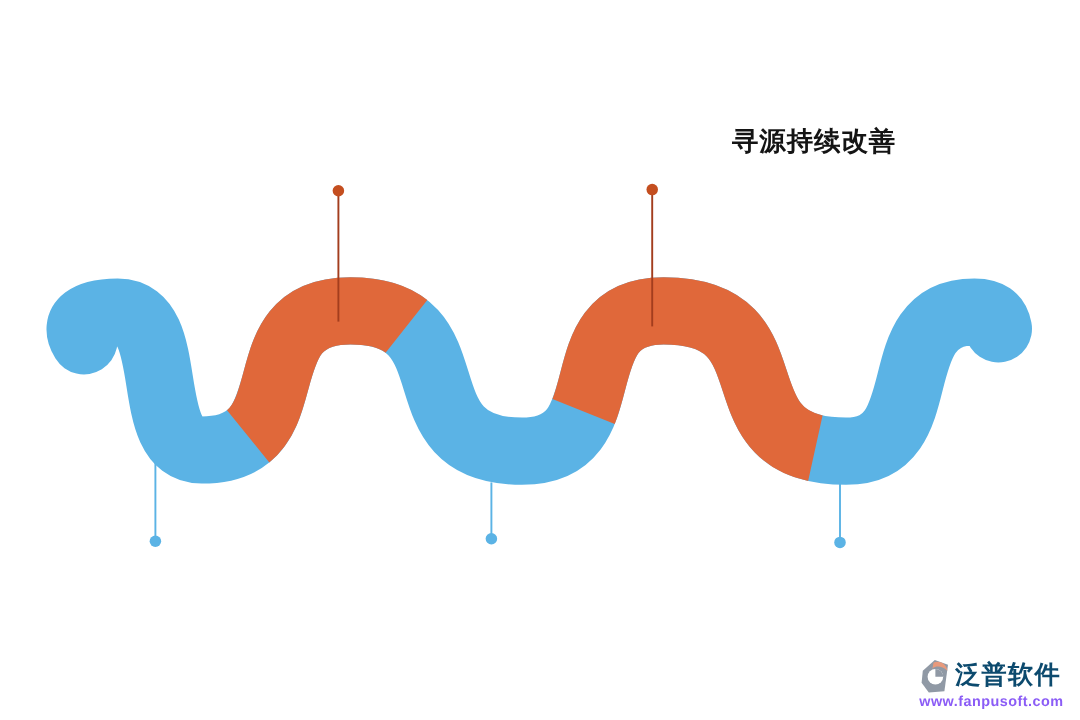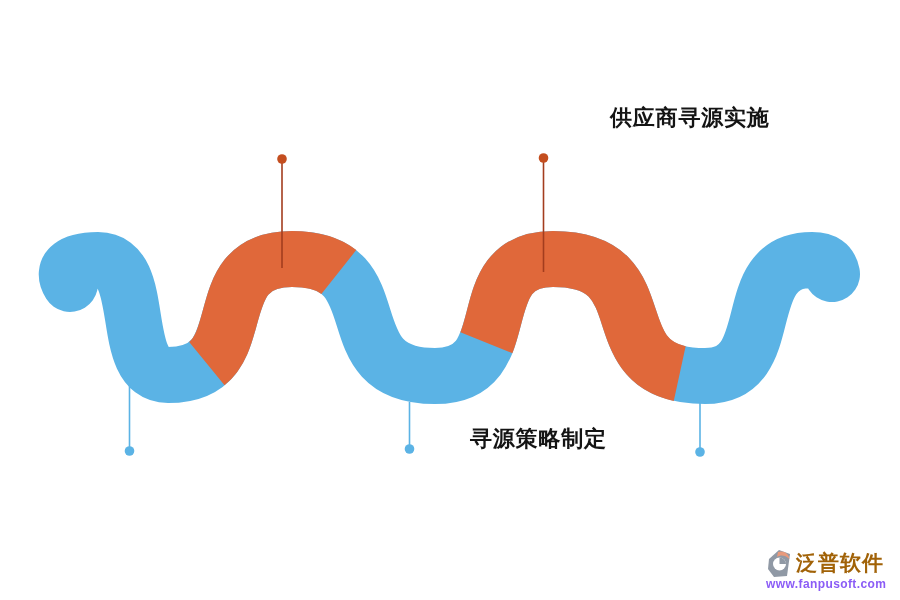--- a/index.html
+++ b/index.html
@@ -15,21 +15,21 @@
     letter-spacing:0.8px;color:#141414;white-space:nowrap;
   }
   .watermark{
     position:absolute;left:766px;top:549px;width:130px;
     user-select:none;
   }
   .wm-row{display:flex;align-items:flex-start;}
   .wm-logo{width:27px;height:29px;flex:0 0 auto;margin-right:3px;}
   .wm-brand{
     font-size:21px;font-weight:700;letter-spacing:1px;
-    color:#a16207;line-height:27px;white-space:nowrap;
+    color:#0c4a6e;line-height:27px;white-space:nowrap;
   }
   .wm-url{
     font-size:12px;font-weight:600;letter-spacing:0.4px;
     color:#8b5cf6;margin-top:-1px;white-space:nowrap;
   }
 </style>
 </head>
 <body>
 
 <div class="canvas">
@@ -59,22 +59,21 @@
       <line x1="543.5" x2="543.5" y1="158" y2="272" stroke="#a33d1e" stroke-width="1.6"></line>
       <circle cx="543.5" cy="158" r="4.8" fill="#c44e1f"></circle>
     </g>
 
     <g>
       <line x1="700" x2="700" y1="402" y2="452" stroke="#5bb3e5" stroke-width="1.6"></line>
       <circle cx="700" cy="452" r="4.8" fill="#5bb3e5"></circle>
     </g>
   </svg>
 
-  <div class="stage-label" style="left: 470px; top: 427px;">寻源策略制定</div>
-  <div class="stage-label" style="left: 610px; top: 106px;">供应商寻源实施</div>
+  <div class="stage-label" style="left: 610px; top: 106px;">寻源持续改善</div>
 
   <div class="watermark">
     <div class="wm-row">
       <svg class="wm-logo" viewBox="0 0 27 29">
         <path d="M3 10 L13 1 L24 5 L21 27 L8 28 L2 20 Z" fill="#9099a5"></path>
         <path d="M12 3 C18 1 23 5 23.5 10 C19 6 14.5 5.5 11 8 Z" fill="#e89a7c"></path>
         <circle cx="13.5" cy="15" r="6.5" fill="#ffffff"></circle>
         <path d="M13.5 8.5 A6.5 6.5 0 0 1 20 15 L13.5 15 Z" fill="#9099a5"></path>
       </svg>
       <span class="wm-brand">泛普软件</span>

